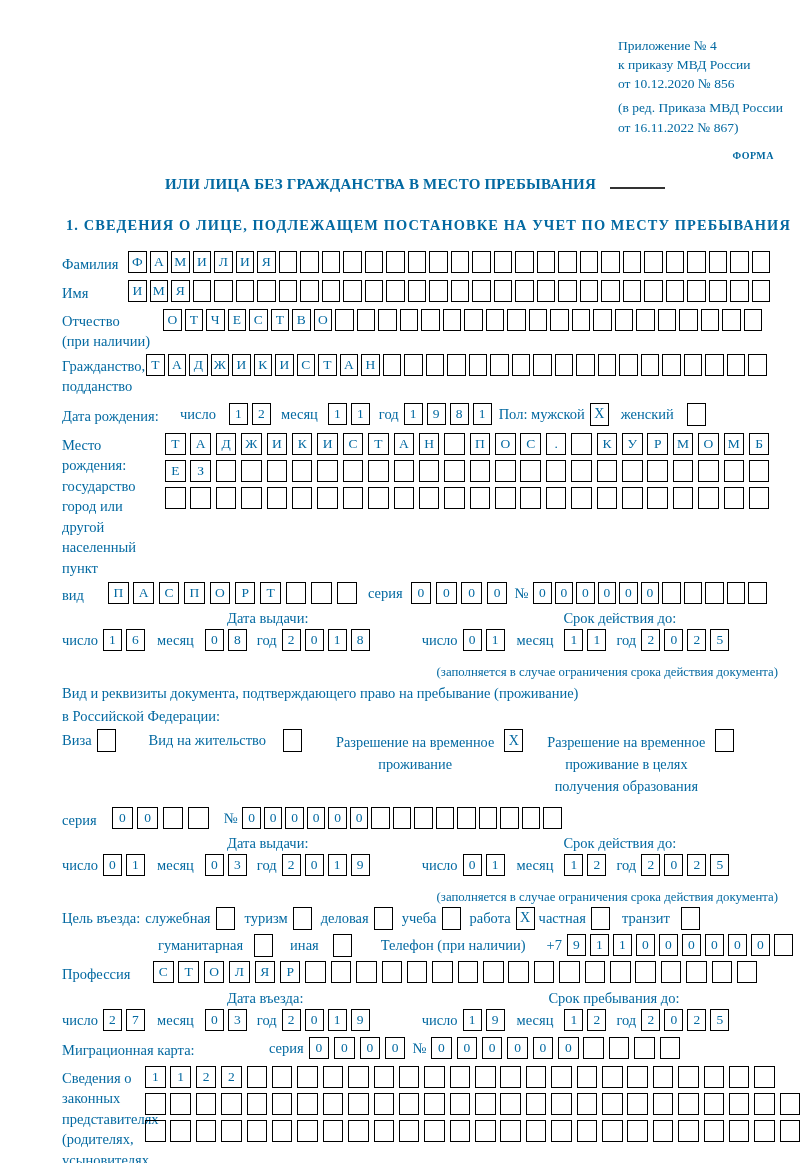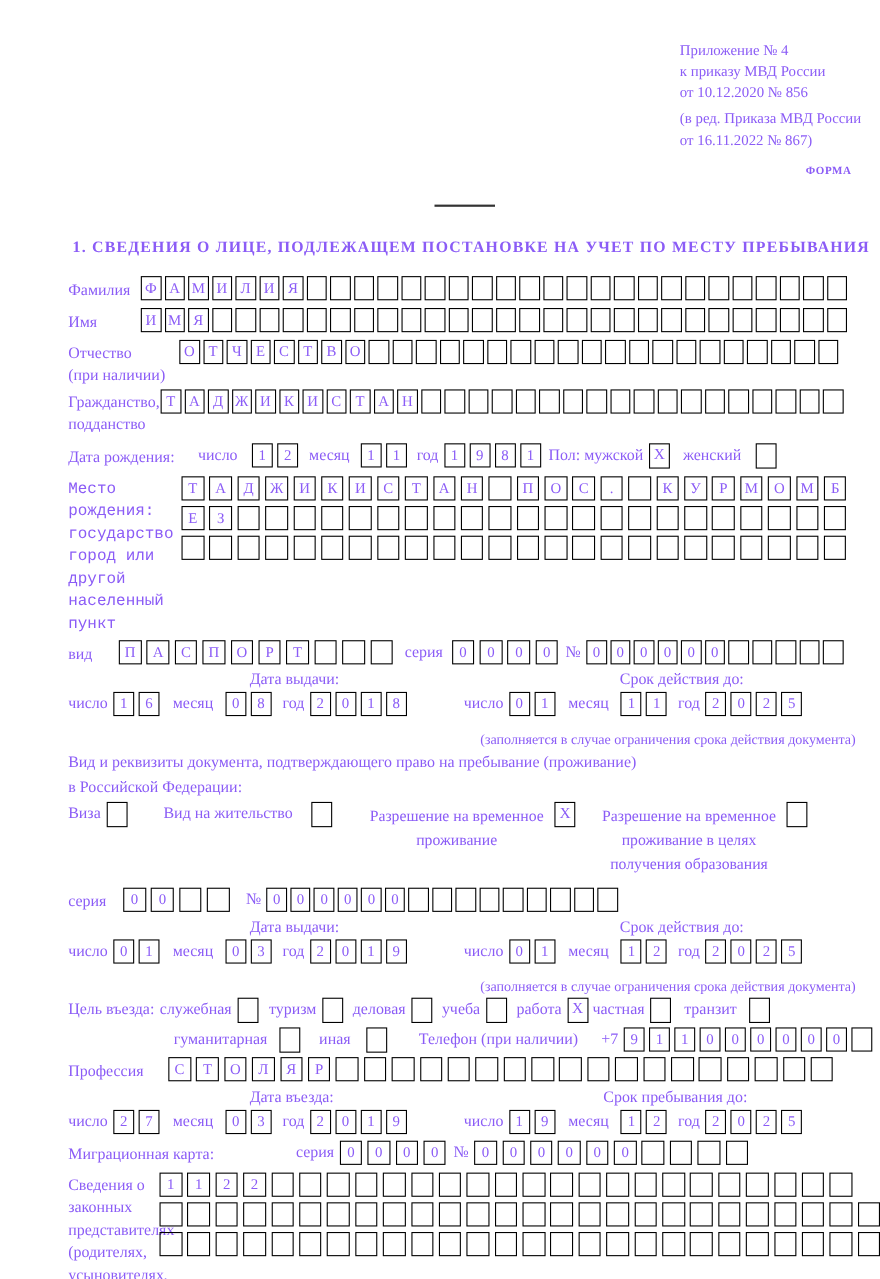--- a/index.html
+++ b/index.html
@@ -1,21 +1,21 @@
 <!DOCTYPE html>
 <html><head>
 <meta charset="utf-8">
 <style>
   html,body{margin:0;padding:0;background:#fff;}
   .page{
     position:relative;
     width:800px;height:1163px;
     box-sizing:border-box;
     background:#ffffff;
-    color:#8b5cf6;
+    color:#0369a1;
     font-family:"Liberation Serif", serif;
     overflow:hidden;
     padding:36px 12px 0 62px;
   }
   
   .appendix{margin-left:556px;font-size:13.5px;line-height:1.42;}
   .appendix .rev{margin-top:5px;}
   .forma{margin-top:13px;margin-right:14px;text-align:right;font-weight:bold;font-size:10px;letter-spacing:.5px;}
   .title{margin-top:13px;text-align:center;font-weight:bold;font-size:15px;line-height:1.45;letter-spacing:.2px;margin-left:-20px;}
   .blank-line{display:inline-block;width:55px;border-bottom:2px solid #333;margin-left:14px;vertical-align:baseline;}
@@ -55,21 +55,21 @@
     <div>Приложение № 4</div>
     <div>к приказу МВД России</div>
     <div>от 10.12.2020 № 856</div>
     <div class="rev">(в ред. Приказа МВД России</div>
     <div>от 16.11.2022 № 867)</div>
   </div>
 
   <div class="forma">ФОРМА</div>
 
   <div class="title">
-    <div><span class="blank-line"></span></div>
+    <div><span>ИЛИ ЛИЦА БЕЗ ГРАЖДАНСТВА В МЕСТО ПРЕБЫВАНИЯ</span><span class="blank-line"></span></div>
   </div>
 
   <div class="sec1">1. СВЕДЕНИЯ О ЛИЦЕ, ПОДЛЕЖАЩЕМ ПОСТАНОВКЕ НА УЧЕТ ПО МЕСТУ ПРЕБЫВАНИЯ</div>
 
   <div class="frow" style="margin-top:17px;">
     <span class="flabel" style="width:66px;">Фамилия</span>
     <span class="cells">
         <span class="cell">Ф</span>
         <span class="cell">А</span>
         <span class="cell">М</span>
@@ -237,21 +237,21 @@
     <span class="cells date cb">
         <span class="cell">X</span>
       </span>
     <span class="dlabel" style="margin-left:12px;">женский</span>
     <span class="cells date cb" style="margin-left:8px;">
         <span class="cell"></span>
       </span>
   </div>
 
   <div class="frow m6">
-    <div class="flabel-col" style="width:103px;font-family:Liberation Mono, monospace;">
+    <div class="flabel-col" style="width:103px;">
       <div>Место рождения:</div>
       <div>государство</div>
       <div>город или другой</div>
       <div>населенный пункт</div>
     </div>
     <div class="cellstack">
       <span class="cells loose">
           <span class="cell">Т</span>
           <span class="cell">А</span>
           <span class="cell">Д</span>

